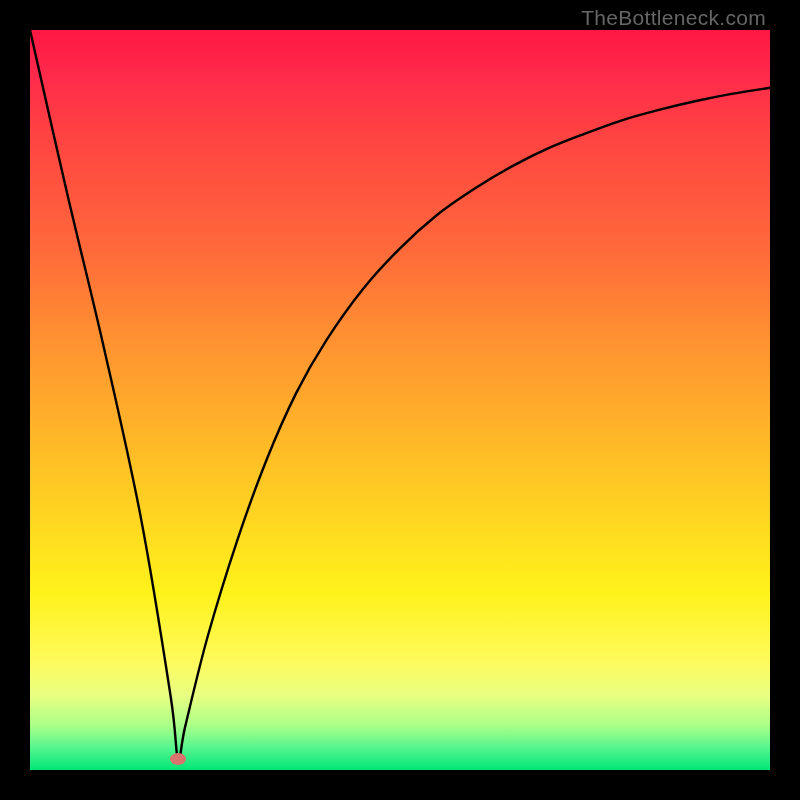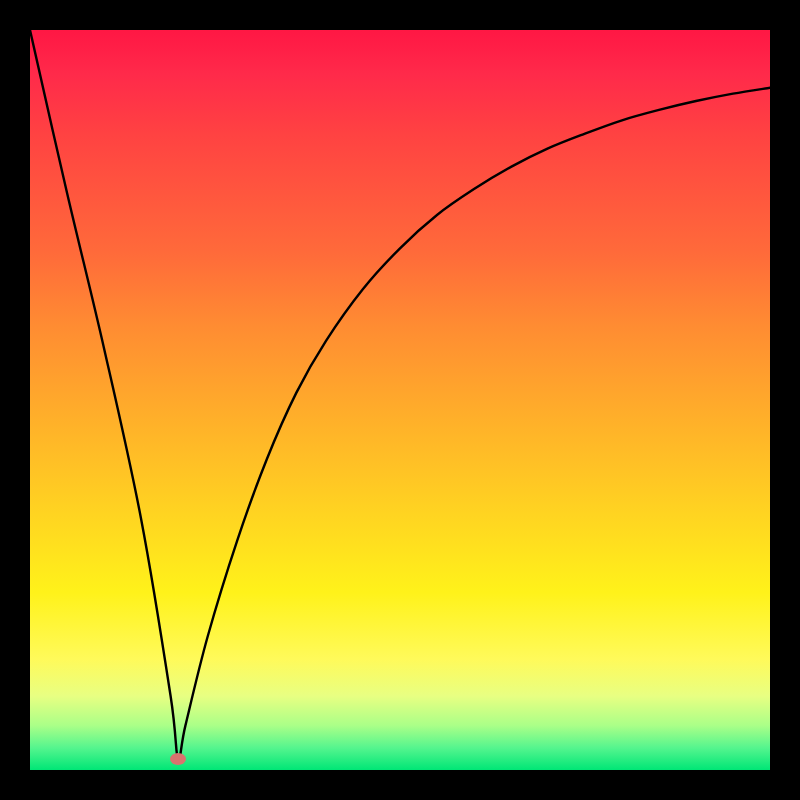--- a/index.html
+++ b/index.html
@@ -79,13 +79,14 @@
 <body>
 
 <div class="frame">
   <div class="plot-area">
     <div class="gradient-bg"></div>
     <svg class="curve" viewBox="0 0 740 740" preserveAspectRatio="none">
       <path id="curve-path" d="M 0 0 C 6.166666666666667 27.133333333333326 24.666666666666664 109.76666666666662 37 162.79999999999995 C 49.333333333333336 215.8333333333333 61.666666666666664 263.9333333333334 74 318.20000000000005 C 86.33333333333333 372.4666666666667 99.9 430.43333333333334 111 488.4 C 122.1 546.3666666666667 134.43333333333334 625.9166666666666 140.6 666 C 146.76666666666665 706.0833333333334 145.53333333333333 723.9666666666667 148 728.9 C 150.46666666666667 733.8333333333333 150.46666666666667 715.95 155.4 695.6 C 160.33333333333334 675.25 168.96666666666667 637.6333333333333 177.6 606.8 C 186.23333333333332 575.9666666666666 197.33333333333334 540.2 207.20000000000002 510.6 C 217.0666666666667 481 226.93333333333334 453.8666666666667 236.8 429.2 C 246.66666666666669 404.5333333333333 256.5333333333333 382.3333333333333 266.4 362.59999999999997 C 276.26666666666665 342.8666666666666 284.9 328.06666666666666 296 310.8 C 307.1 293.53333333333336 320.6666666666667 274.41666666666663 333 259 C 345.3333333333333 243.58333333333334 357.66666666666663 230.6333333333334 370 218.30000000000007 C 382.33333333333337 205.96666666666673 394.66666666666674 194.86666666666667 407.00000000000006 185 C 419.33333333333337 175.13333333333333 431.6666666666667 167.11666666666667 444 159.10000000000002 C 456.3333333333333 151.08333333333337 468.6666666666667 143.68333333333342 481 136.9000000000001 C 493.3333333333333 130.11666666666676 505.6666666666667 123.94999999999999 518 118.39999999999998 C 530.3333333333334 112.84999999999997 542.6666666666666 108.28666666666669 555 103.60000000000002 C 567.3333333333334 98.91333333333336 579.6666666666666 94.22666666666665 592 90.27999999999997 C 604.3333333333334 86.3333333333333 616.6666666666666 83.12666666666662 629 79.91999999999996 C 641.3333333333334 76.7133333333333 653.6666666666666 73.75333333333329 666 71.03999999999996 C 678.3333333333334 68.32666666666664 690.6666666666666 65.86 703 63.639999999999986 C 715.3333333333334 61.41999999999998 733.8333333333334 58.70666666666659 740 57.719999999999914" fill="none" stroke="#000" stroke-width="2.4" stroke-linejoin="round" stroke-linecap="round"></path>
     </svg>
     <div class="marker" id="marker" style="left: 148px; top: 728.9px;"></div>
   </div>
+  <div class="watermark">TheBottleneck.com</div>
 </div>
 
 </body></html>

